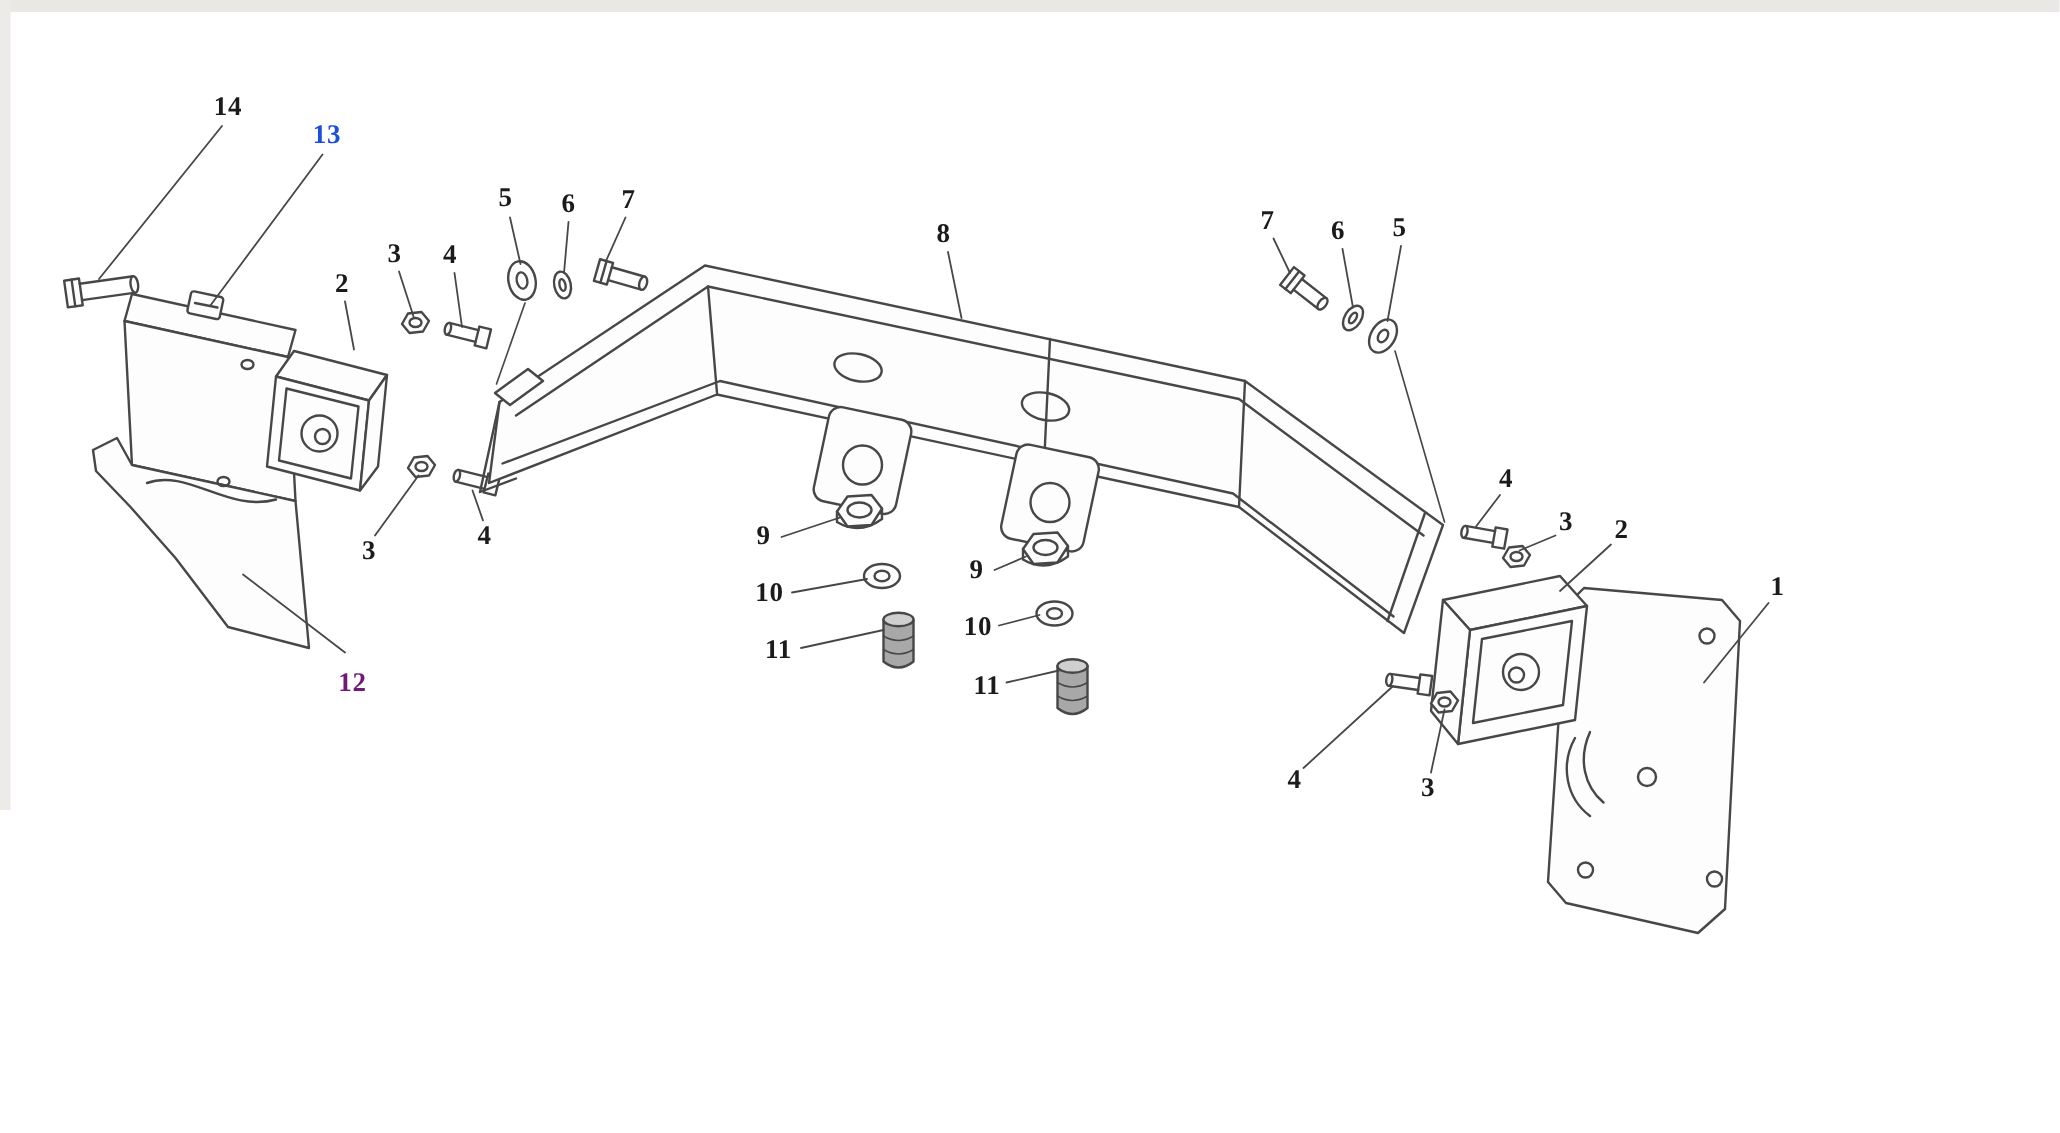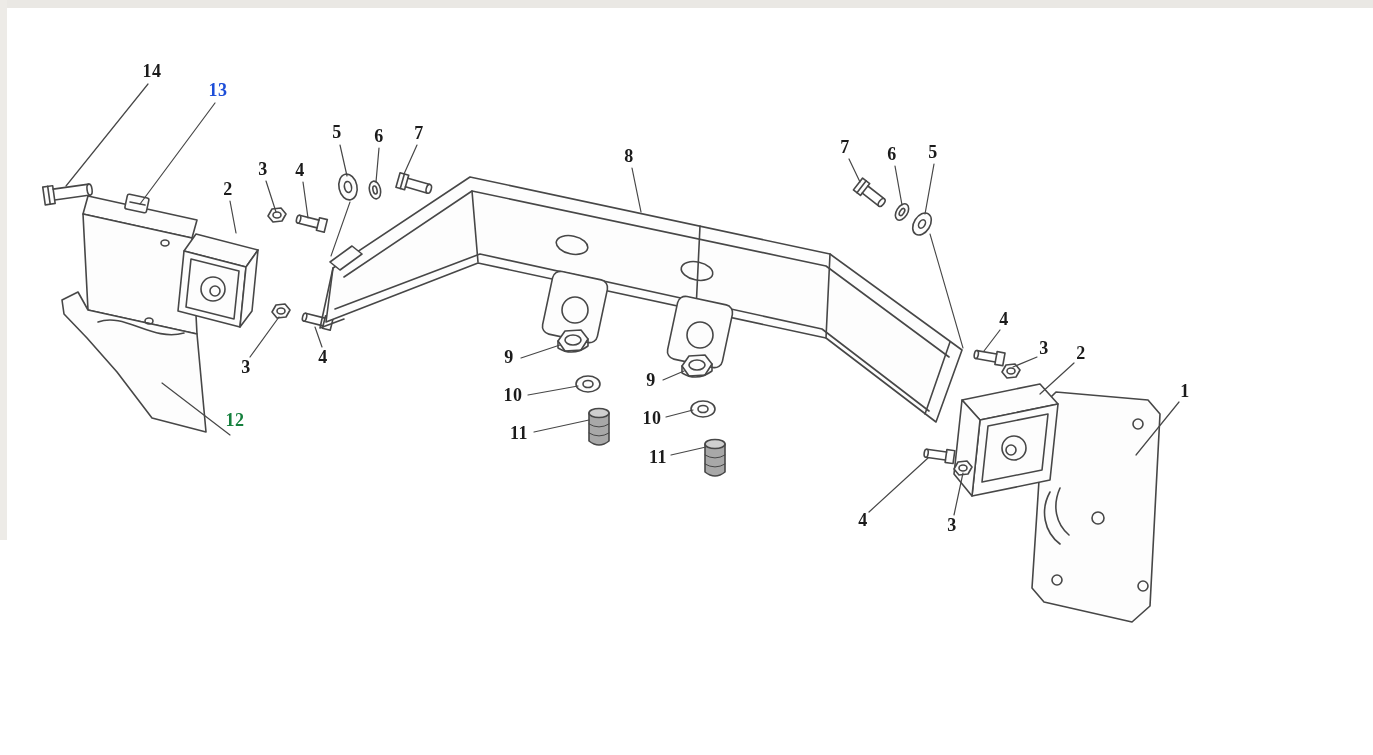--- a/index.html
+++ b/index.html
@@ -254,17 +254,17 @@
       <div class="callout" style="left: 1081px; top: 353px; color: rgb(27, 27, 27);">2</div>
       <div class="callout" style="left: 1185px; top: 391px; color: rgb(27, 27, 27);">1</div>
       <div class="callout" style="left: 509px; top: 357px; color: rgb(27, 27, 27);">9</div>
       <div class="callout" style="left: 513px; top: 395px; color: rgb(27, 27, 27);">10</div>
       <div class="callout" style="left: 519px; top: 433px; color: rgb(27, 27, 27);">11</div>
       <div class="callout" style="left: 651px; top: 380px; color: rgb(27, 27, 27);">9</div>
       <div class="callout" style="left: 652px; top: 418px; color: rgb(27, 27, 27);">10</div>
       <div class="callout" style="left: 658px; top: 457px; color: rgb(27, 27, 27);">11</div>
       <div class="callout" style="left: 246px; top: 367px; color: rgb(27, 27, 27);">3</div>
       <div class="callout" style="left: 323px; top: 357px; color: rgb(27, 27, 27);">4</div>
-      <div class="callout" style="left: 235px; top: 420px; color: #15803d;">12</div>
+      <div class="callout" style="left: 235px; top: 455px; color: #701a75;">12</div>
       <div class="callout" style="left: 863px; top: 520px; color: rgb(27, 27, 27);">4</div>
       <div class="callout" style="left: 952px; top: 525px; color: rgb(27, 27, 27);">3</div>
     </div>
 </div>
 
 </body></html>

